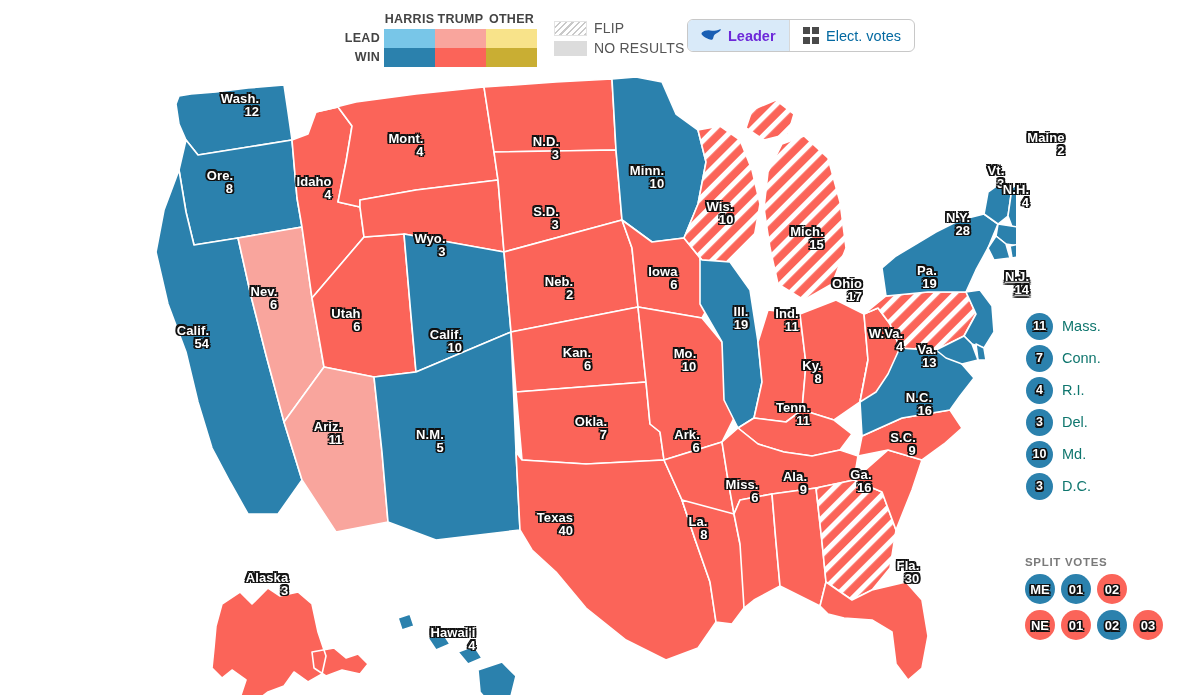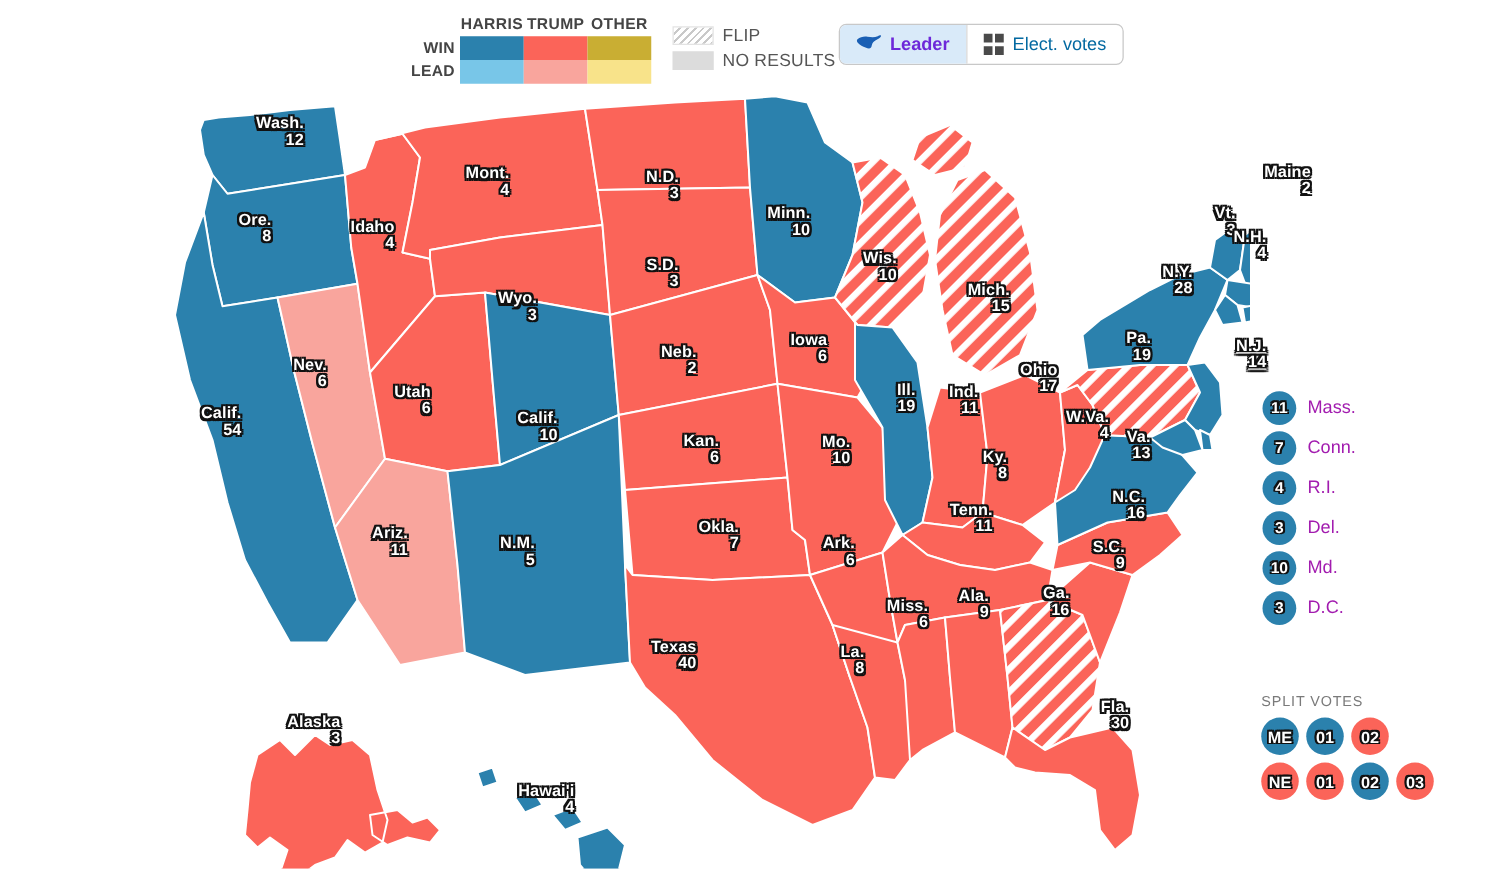--- a/index.html
+++ b/index.html
@@ -3,21 +3,21 @@
 <meta charset="utf-8">
 <style>
   * { box-sizing: border-box; }
   html, body {
     margin: 0; padding: 0;
     width: 1200px; height: 695px;
     background: #ffffff;
     font-family: "Liberation Sans", sans-serif;
     overflow: hidden;
   }
-  #root { position: relative; width: 1092px; height: 695px; background: #fff; }
+  #root { position: relative; width: 1092px; height: 695px; background: #fff; margin-left: 16px; }
 
   
   .legend-bar { position: absolute; left: 0; top: 0; width: 1200px; height: 66px; }
 
   .color-key { position: absolute; left: 322px; top: 12px; }
   .ck-head { display: flex; height: 17px; }
   .ck-head .spacer { width: 46px; }
   .ck-head .h { width: 51px; text-align: center; font-size: 12.5px; font-weight: 700;
                 letter-spacing: .3px; color: #444; }
   .ck-row { display: flex; height: 19px; align-items: stretch; }
@@ -72,53 +72,53 @@
   .small-list { position: absolute; left: 1010px; top: 310px; }
   .sl-row { display: flex; align-items: center; height: 32px; margin-bottom: 0px; }
   .bubble { width: 27px; height: 27px; border-radius: 50%; display: flex;
             align-items: center; justify-content: center; font-size: 12.5px;
             font-weight: 700; color: #fff; flex: 0 0 auto;
             text-shadow:
               -1.5px -1.5px 0 #111, 1.5px -1.5px 0 #111,
               -1.5px 1.5px 0 #111, 1.5px 1.5px 0 #111,
               -1.5px 0 0 #111, 1.5px 0 0 #111,
               0 -1.5px 0 #111, 0 1.5px 0 #111; }
-  .sl-name { margin-left: 9px; font-size: 14.5px; color: #a21caf; font-weight: 400; }
+  .sl-name { margin-left: 9px; font-size: 14.5px; color: #0f766e; font-weight: 400; }
 
   
   .split { position: absolute; left: 1009px; top: 556px; }
   .split-title { font-size: 11.5px; letter-spacing: .7px; color: #7a7a7a;
-                 font-weight: 400; margin-bottom: 6px; }
+                 font-weight: 700; margin-bottom: 6px; }
   .split-row { display: flex; gap: 6px; margin-bottom: 6px; }
 </style>
 </head>
 <body>
 
 <div id="root">
 
   <div class="legend-bar">
 
     <div class="color-key">
       <div class="ck-head">
         <div class="spacer"></div>
         <div class="h">HARRIS</div>
         <div class="h">TRUMP</div>
         <div class="h">OTHER</div>
       </div>
       <div class="ck-row">
+        <div class="lbl">LEAD</div>
+        <div class="ck-sw" id="sw-hl" style="background: rgb(120, 198, 232);"></div>
+        <div class="ck-sw" id="sw-tl" style="background: rgb(249, 165, 157);"></div>
+        <div class="ck-sw" id="sw-ol" style="background: rgb(248, 227, 138);"></div>
+      </div>
+      <div class="ck-row">
         <div class="lbl">WIN</div>
         <div class="ck-sw" id="sw-hw" style="background: rgb(43, 129, 173);"></div>
         <div class="ck-sw" id="sw-tw" style="background: rgb(251, 100, 89);"></div>
         <div class="ck-sw" id="sw-ow" style="background: rgb(201, 174, 51);"></div>
-      </div>
-      <div class="ck-row">
-        <div class="lbl">LEAD</div>
-        <div class="ck-sw" id="sw-hl" style="background: rgb(120, 198, 232);"></div>
-        <div class="ck-sw" id="sw-tl" style="background: rgb(249, 165, 157);"></div>
-        <div class="ck-sw" id="sw-ol" style="background: rgb(248, 227, 138);"></div>
       </div>
     </div>
 
     <div class="pattern-key">
       <div class="pk-row">
         <div class="pk-sw flip"></div>
         <div class="pk-txt">FLIP</div>
       </div>
       <div class="pk-row">
         <div class="pk-sw nores"></div>
@@ -340,21 +340,21 @@
         <span class="ev">8</span>
       </div>
       <div class="slab" style="left: 777px; top: 414px;">
         <span class="nm">Tenn.</span>
         <span class="ev">11</span>
       </div>
       <div class="slab" style="left: 779px; top: 483px;">
         <span class="nm">Ala.</span>
         <span class="ev">9</span>
       </div>
-      <div class="slab" style="left: 831px; top: 302px;">
+      <div class="slab" style="left: 831px; top: 290px;">
         <span class="nm">Ohio</span>
         <span class="ev">17</span>
       </div>
       <div class="slab" style="left: 870px; top: 340px;">
         <span class="nm">W.Va.</span>
         <span class="ev">4</span>
       </div>
       <div class="slab" style="left: 845px; top: 481px;">
         <span class="nm">Ga.</span>
         <span class="ev">16</span>

